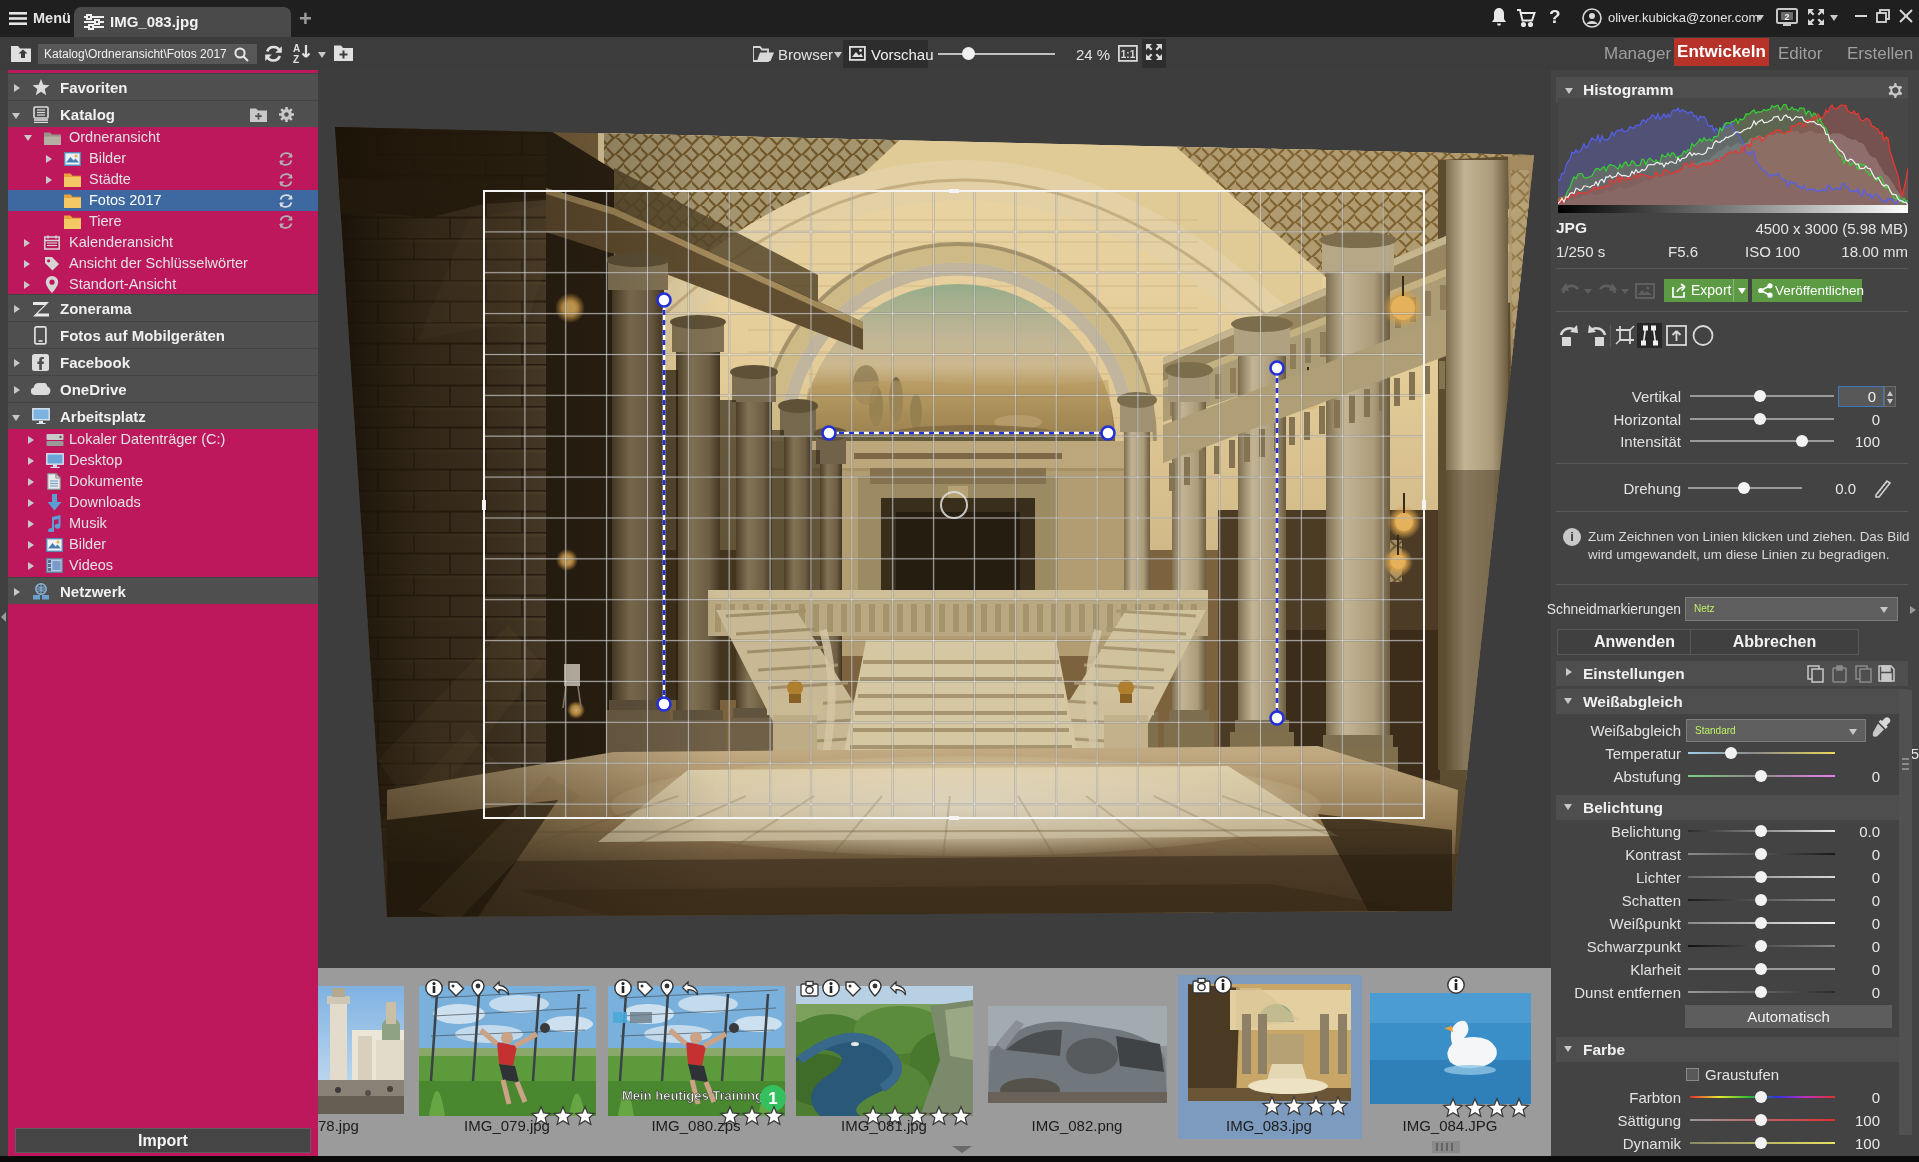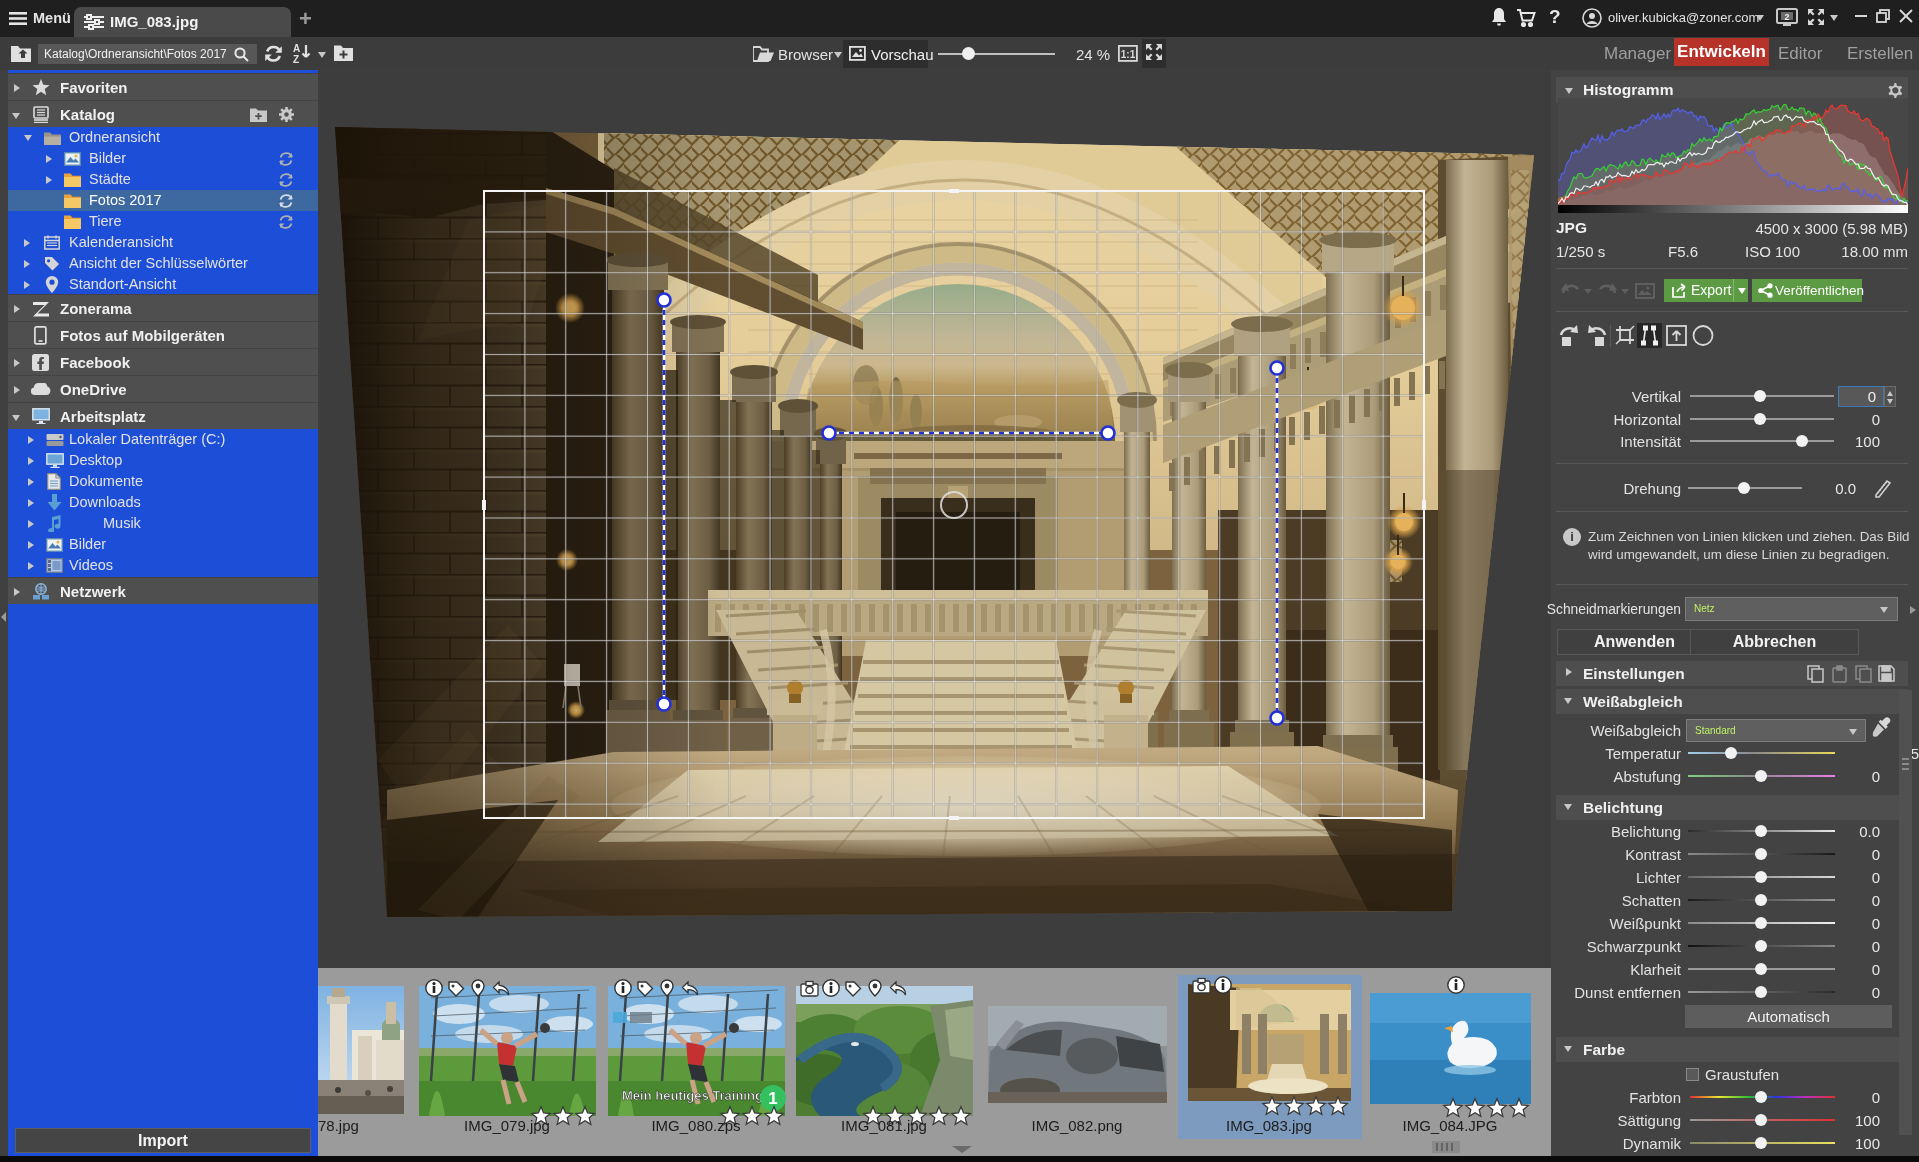--- a/index.html
+++ b/index.html
@@ -9,21 +9,21 @@
 #root { position:relative; width:1919px; height:1162px; }
 
 #titlebar { position:absolute; left:0; top:0; width:1919px; height:37px; background:#1f1f1f; }
 #tab { position:absolute; left:74px; top:7px; width:217px; height:30px; background:#4a4a4a;
   border-radius:7px 7px 0 0; color:#f2f2f2; font-size:15px; font-weight:bold; line-height:30px; }
 
 #toolbar { position:absolute; left:0; top:37px; width:1919px; height:33px; background:#3c3c3c; }
 #pathbox { position:absolute; left:38px; top:7px; width:219px; height:20px; background:#575757;
   color:#f0f0f0; font-size:12px; line-height:20px; padding-left:6px; padding-right:40px; overflow:hidden; white-space:nowrap; }
 
-#sidebar { position:absolute; left:0; top:70px; width:318px; height:1086px; background:#1d4ed8;text-decoration:underline; }
+#sidebar { position:absolute; left:0; top:70px; width:318px; height:1086px; background:#be185d;text-decoration:underline; }
 #sidestrip { position:absolute; left:0; top:70px; width:8px; height:1086px; background:#404040; }
 .hdr { position:absolute; left:8px; width:310px; height:27px; background:#4f4f4f;
   border-top:1px solid #434343; color:#f0f0f0; font-size:15px; font-weight:bold; line-height:27px; }
 .trow { position:absolute; left:8px; width:310px; height:21px; color:#e2e2e2; font-size:14.5px; line-height:21px; }
 .sel { background:#3d69a0; }
 .tri { position:absolute; width:0; height:0; }
 .trir { border-left:6px solid #c8c8c8; border-top:4px solid transparent; border-bottom:4px solid transparent; }
 .trid { border-top:6px solid #c8c8c8; border-left:4px solid transparent; border-right:4px solid transparent; }
 #importbtn { position:absolute; left:15px; top:1058px; width:296px; height:25px; background:#454545;
   border:1px solid #5e5e5e; color:#f5f5f5; font-size:16px; font-weight:bold; text-align:center; line-height:23px; }
@@ -378,21 +378,21 @@
       <svg class="abs" style="left:39px;top:2px" width="15" height="17" fill="#5a9fd4">
           <path d="M5 0 L10 0 L10 8 L14.5 8 L7.5 16.5 L0.5 8 L5 8 Z"></path>
         </svg>
       <span style="margin-left:61px">Downloads</span>
     </div>
     <div class="trow" style="top:443px">
       <div class="tri trir abs" style="left:20px;top:7px"></div>
       <svg class="abs" style="left:40px;top:2px" width="13" height="17" fill="#5a9fd4">
           <path d="M4 13.2 L4 2 L12.5 0 L12.5 11.5 A3 2.4 0 1 1 10.5 9 L10.5 4 L6 5 L6 14.8 A3 2.4 0 1 1 4 13.2 Z"></path>
         </svg>
-      <span style="margin-left:95px">Musik</span>
+      <span style="margin-left:61px">Musik</span>
     </div>
     <div class="trow" style="top:464px">
       <div class="tri trir abs" style="left:20px;top:7px"></div>
       <svg class="abs" style="left:38px;top:4px" width="17" height="14">
           <rect x="0.7" y="0.7" width="15.6" height="12.6" fill="#eef4f8" stroke="#5a88b5" stroke-width="1.4"></rect>
           <path d="M2 10.5 L6.5 5 L9.5 8.5 L11.5 6.5 L15 10.5 Z" fill="#4a7db0"></path>
           <circle cx="12" cy="4" r="1.5" fill="#e8b23c"></circle>
         </svg>
       <span style="margin-left:61px">Bilder</span>
     </div>

